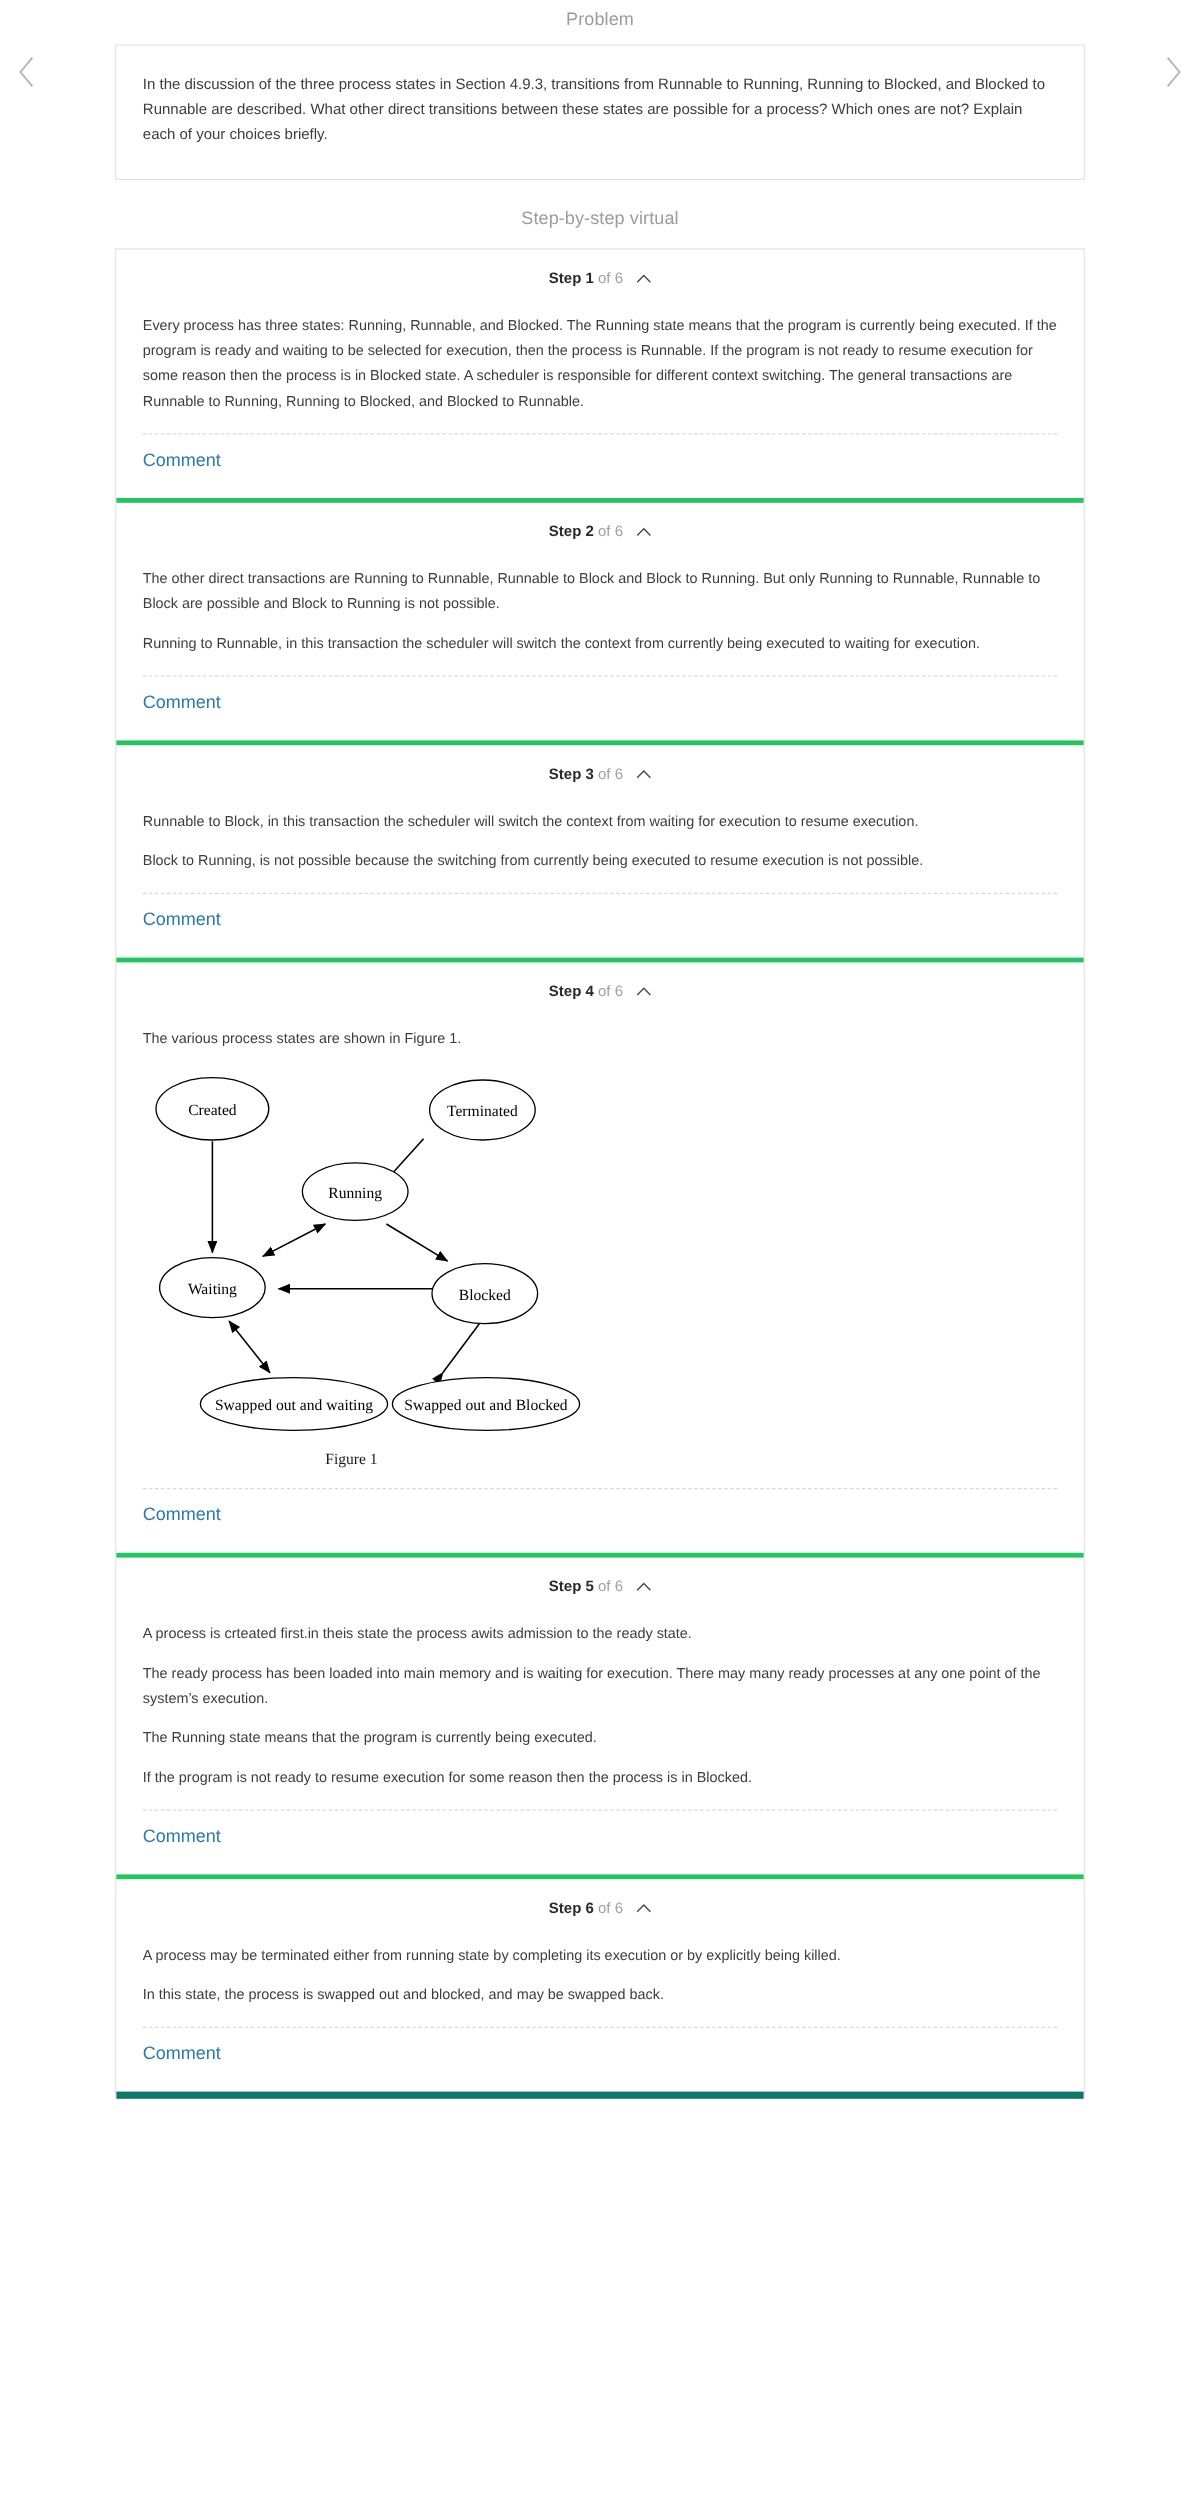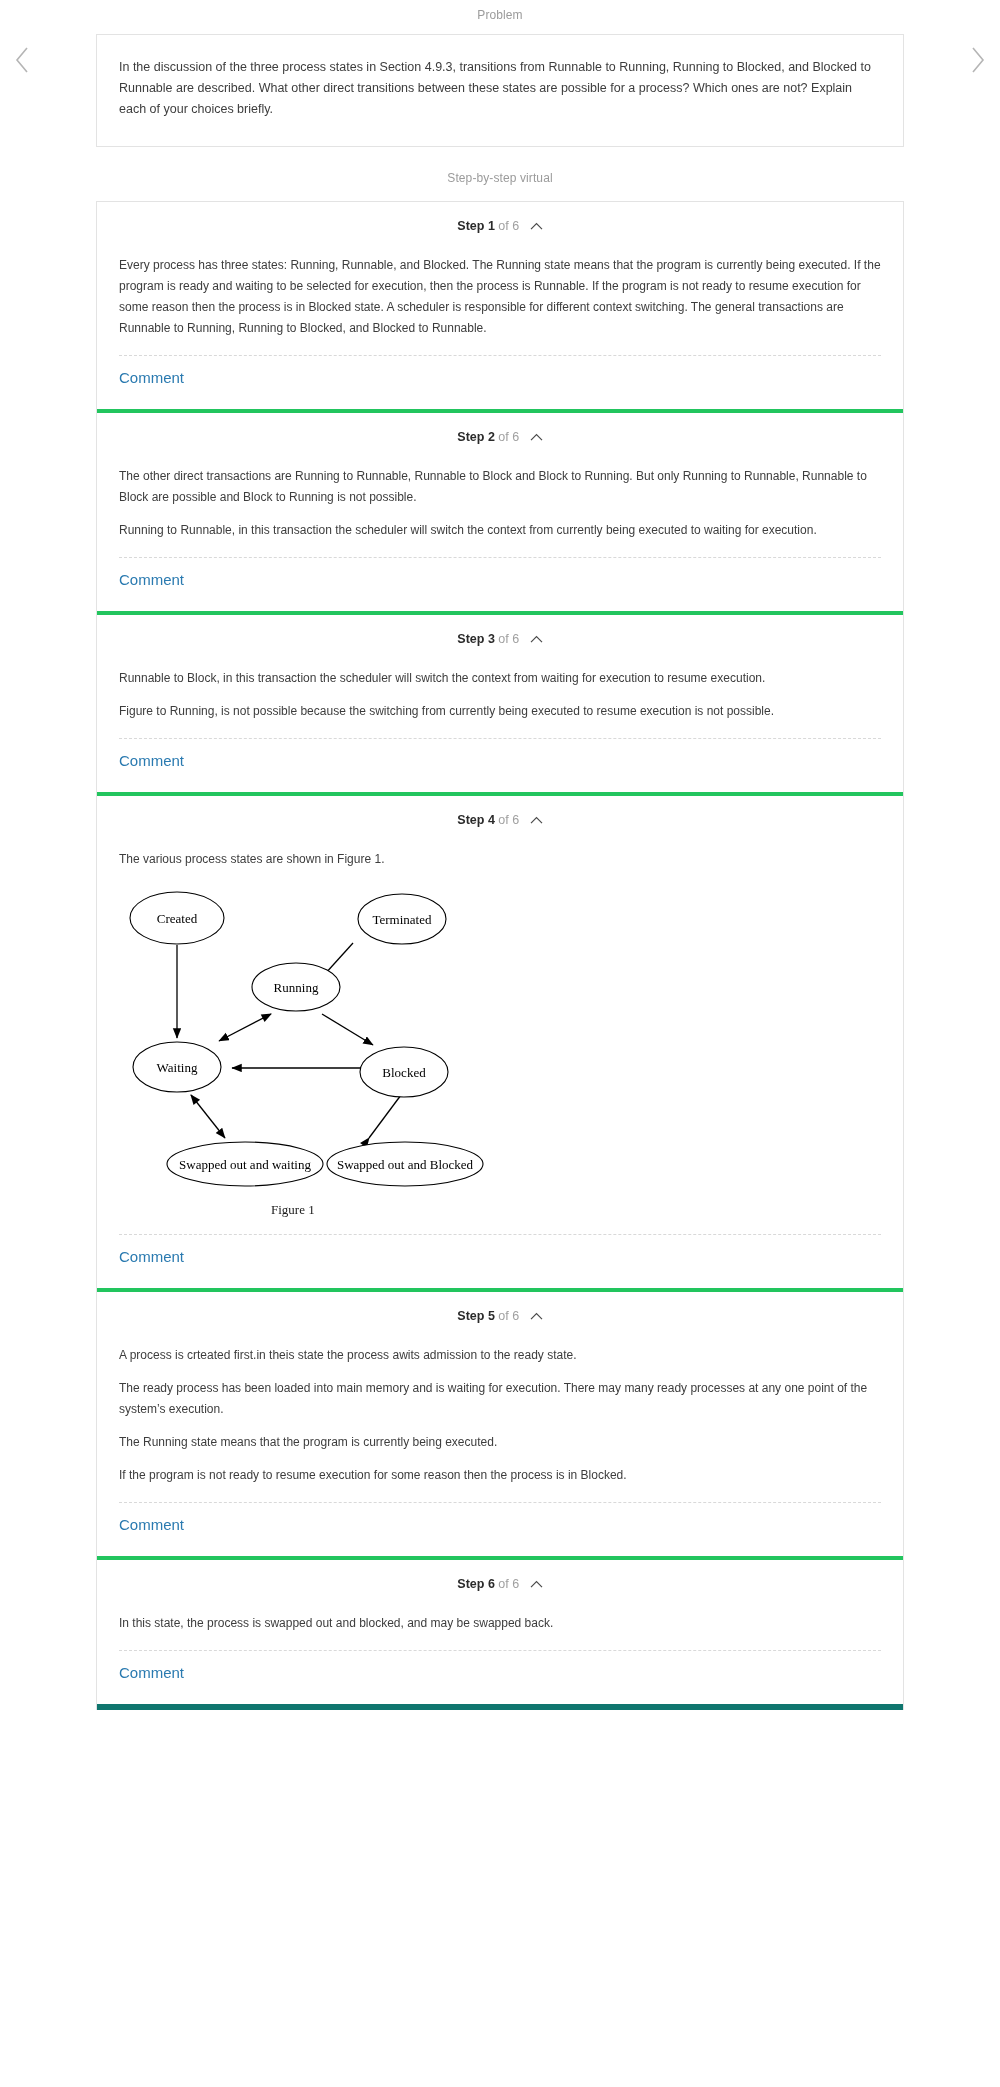--- a/index.html
+++ b/index.html
@@ -9,21 +9,21 @@
     font-family: "Liberation Sans", sans-serif;
   }
   body { width: 1000px; min-height: 2087px; position: relative; }
 
   .page { width: 1000px; margin: 0 auto; position: relative; }
 
   
   .section-title {
     text-align: center;
     color: #9b9b9b;
-    font-size: 12px;
+    font-size: 15px;
     font-weight: 400;
     letter-spacing: .1px;
   }
   #problem-title { padding-top: 8px; padding-bottom: 12px; }
   #solution-title { padding-top: 24px; padding-bottom: 16px; }
 
   
   .nav-arrow {
     position: absolute;
     width: 36px; height: 36px;
@@ -202,21 +202,21 @@
         <span class="step-num">Step 3</span>
         <span class="of-total">of 6</span>
         <span class="chevron">
           <svg width="13" height="9" viewBox="0 0 13 9">
               <path d="M1 7.2 L6.5 1.6 L12 7.2" fill="none" stroke="#4a4a4a" stroke-width="1.2"></path>
             </svg>
         </span>
       </div>
       <div class="step-body">
         <p>Runnable to Block, in this transaction the scheduler will switch the context from waiting for execution to resume execution.</p>
-        <p>Figure to Running, is not possible because the switching from currently being executed to resume execution is not possible.</p>
+        <p>Block to Running, is not possible because the switching from currently being executed to resume execution is not possible.</p>
       </div>
       <div class="divider"></div>
       <div class="comment-row">
         <a class="comment-link">Comment</a>
       </div>
     </div>
 
     <div class="step">
       <div class="step-header">
         <span class="step-num">Step 4</span>
@@ -319,20 +319,21 @@
       <div class="step-header">
         <span class="step-num">Step 6</span>
         <span class="of-total">of 6</span>
         <span class="chevron">
           <svg width="13" height="9" viewBox="0 0 13 9">
               <path d="M1 7.2 L6.5 1.6 L12 7.2" fill="none" stroke="#4a4a4a" stroke-width="1.2"></path>
             </svg>
         </span>
       </div>
       <div class="step-body">
+        <p>A process may be terminated either from running state by completing its execution or by explicitly being killed.</p>
         <p>In this state, the process is swapped out and blocked, and may be swapped back.</p>
       </div>
       <div class="divider"></div>
       <div class="comment-row">
         <a class="comment-link">Comment</a>
       </div>
     </div>
 
   </div>
 </div>

